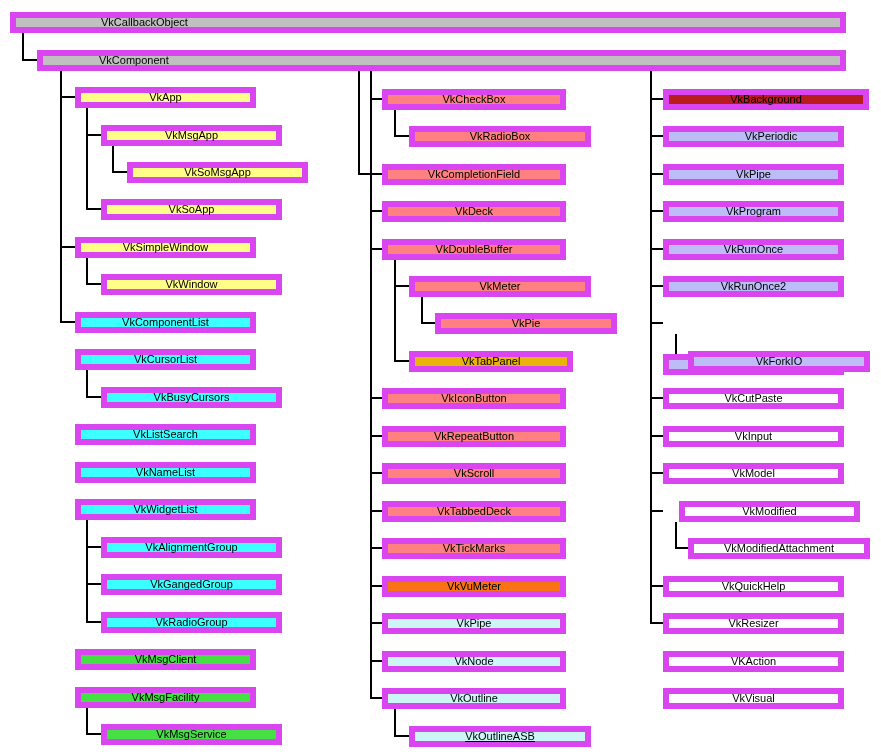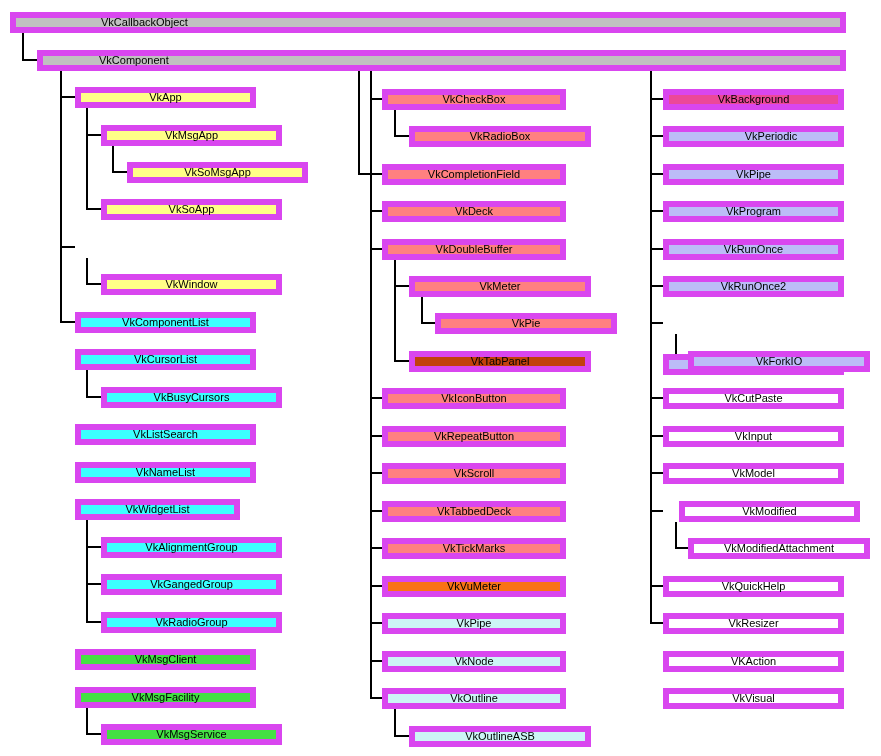--- a/index.html
+++ b/index.html
@@ -79,52 +79,53 @@
     <div class="line v" style="left: 675px; top: 334px; height: 28px; background: rgb(0, 0, 0);"></div>
     <div class="line h" style="left: 675px; top: 360px; width: 13px; background: rgb(0, 0, 0);"></div>
     <div class="line v" style="left: 675px; top: 522px; height: 27px; background: rgb(0, 0, 0);"></div>
     <div class="line h" style="left: 675px; top: 547px; width: 13px; background: rgb(0, 0, 0);"></div>
     <div class="box leftalign" style="left: 10px; top: 12px; width: 836px; background: rgb(192, 192, 192); padding-left: 85px;">VkCallbackObject</div>
     <div class="box leftalign" style="left: 37px; top: 50px; width: 809px; background: rgb(192, 192, 192); padding-left: 56px;">VkComponent</div>
     <div class="box" style="left: 75px; top: 87px; width: 181px; background: rgb(255, 255, 135);">VkApp</div>
     <div class="box" style="left: 101px; top: 125px; width: 181px; background: rgb(255, 255, 135);">VkMsgApp</div>
     <div class="box" style="left: 127px; top: 162px; width: 181px; background: rgb(255, 255, 135);">VkSoMsgApp</div>
     <div class="box" style="left: 101px; top: 199px; width: 181px; background: rgb(255, 255, 135);">VkSoApp</div>
+    <div class="box" style="left: 75px; top: 237px; width: 181px; background: rgb(255, 255, 135);">VkSimpleWindow</div>
     <div class="box" style="left: 101px; top: 274px; width: 181px; background: rgb(255, 255, 135);">VkWindow</div>
     <div class="box" style="left: 75px; top: 312px; width: 181px; background: rgb(60, 255, 255);">VkComponentList</div>
     <div class="box" style="left: 75px; top: 349px; width: 181px; background: rgb(60, 255, 255);">VkCursorList</div>
     <div class="box" style="left: 101px; top: 387px; width: 181px; background: rgb(60, 255, 255);">VkBusyCursors</div>
     <div class="box" style="left: 75px; top: 424px; width: 181px; background: rgb(60, 255, 255);">VkListSearch</div>
     <div class="box" style="left: 75px; top: 462px; width: 181px; background: rgb(60, 255, 255);">VkNameList</div>
-    <div class="box" style="left: 75px; top: 499px; width: 165px; background: rgb(60, 255, 255);">VkWidgetList</div>
+    <div class="box" style="left: 75px; top: 499px; width: 181px; background: rgb(60, 255, 255);">VkWidgetList</div>
     <div class="box" style="left: 101px; top: 537px; width: 181px; background: rgb(60, 255, 255);">VkAlignmentGroup</div>
     <div class="box" style="left: 101px; top: 574px; width: 181px; background: rgb(60, 255, 255);">VkGangedGroup</div>
     <div class="box" style="left: 101px; top: 612px; width: 181px; background: rgb(60, 255, 255);">VkRadioGroup</div>
     <div class="box" style="left: 75px; top: 649px; width: 181px; background: rgb(68, 224, 68);">VkMsgClient</div>
     <div class="box" style="left: 75px; top: 687px; width: 181px; background: rgb(68, 224, 68);">VkMsgFacility</div>
     <div class="box" style="left: 101px; top: 724px; width: 181px; background: rgb(68, 224, 68);">VkMsgService</div>
     <div class="box" style="left: 382px; top: 89px; width: 184px; background: rgb(255, 128, 128);">VkCheckBox</div>
     <div class="box" style="left: 409px; top: 126px; width: 182px; background: rgb(255, 128, 128);">VkRadioBox</div>
     <div class="box" style="left: 382px; top: 164px; width: 184px; background: rgb(255, 128, 128);">VkCompletionField</div>
     <div class="box" style="left: 382px; top: 201px; width: 184px; background: rgb(255, 128, 128);">VkDeck</div>
     <div class="box" style="left: 382px; top: 239px; width: 184px; background: rgb(255, 128, 128);">VkDoubleBuffer</div>
     <div class="box" style="left: 409px; top: 276px; width: 182px; background: rgb(255, 128, 128);">VkMeter</div>
     <div class="box" style="left: 435px; top: 313px; width: 182px; background: rgb(255, 128, 128);">VkPie</div>
-    <div class="box" style="left: 409px; top: 351px; width: 182px; background: #c2410c;">VkTabPanel</div>
+    <div class="box" style="left: 409px; top: 351px; width: 164px; background: #eab308;">VkTabPanel</div>
     <div class="box" style="left: 382px; top: 388px; width: 184px; background: rgb(255, 128, 128);">VkIconButton</div>
     <div class="box" style="left: 382px; top: 426px; width: 184px; background: rgb(255, 128, 128);">VkRepeatButton</div>
     <div class="box" style="left: 382px; top: 463px; width: 184px; background: rgb(255, 128, 128);">VkScroll</div>
     <div class="box" style="left: 382px; top: 501px; width: 184px; background: rgb(255, 128, 128);">VkTabbedDeck</div>
     <div class="box" style="left: 382px; top: 538px; width: 184px; background: rgb(255, 128, 128);">VkTickMarks</div>
     <div class="box" style="left: 382px; top: 576px; width: 184px; background: #f97316;">VkVuMeter</div>
     <div class="box" style="left: 382px; top: 613px; width: 184px; background: rgb(204, 245, 245);">VkPipe</div>
     <div class="box" style="left: 382px; top: 651px; width: 184px; background: rgb(204, 245, 245);">VkNode</div>
     <div class="box" style="left: 382px; top: 688px; width: 184px; background: rgb(204, 245, 245);">VkOutline</div>
-    <div class="box" style="left: 409px; top: 726px; width: 182px; background: rgb(204, 245, 245);">VkOutlineASB</div>
-    <div class="box" style="left: 663px; top: 89px; width: 181px; background: #ec4899;">VkBackground</div>
+    <div class="box" style="left: 409px; top: 726px; width: 182px; background: rgb(204, 245, 245); text-decoration: underline;">VkOutlineASB</div>
+    <div class="box" style="left: 663px; top: 89px; width: 206px; background: #b91c1c;">VkBackground</div>
     <div class="box" style="left: 663px; top: 126px; width: 181px; background: rgb(188, 188, 247); padding-left: 35px;">VkPeriodic</div>
     <div class="box" style="left: 663px; top: 164px; width: 181px; background: rgb(188, 188, 247);">VkPipe</div>
     <div class="box" style="left: 663px; top: 201px; width: 181px; background: rgb(188, 188, 247);">VkProgram</div>
     <div class="box" style="left: 663px; top: 239px; width: 181px; background: rgb(188, 188, 247);">VkRunOnce</div>
     <div class="box" style="left: 663px; top: 276px; width: 181px; background: rgb(188, 188, 247);">VkRunOnce2</div>
     <div class="box" style="left: 663px; top: 313px; width: 181px; background: rgb(188, 188, 247); margin-top: 41px;">VkTextIO</div>
     <div class="box" style="left: 688px; top: 351px; width: 182px; background: rgb(188, 188, 247);">VkForkIO</div>
     <div class="box" style="left: 663px; top: 388px; width: 181px; background: rgb(255, 255, 255);">VkCutPaste</div>
     <div class="box" style="left: 663px; top: 426px; width: 181px; background: rgb(255, 255, 255);">VkInput</div>
     <div class="box" style="left: 663px; top: 463px; width: 181px; background: rgb(255, 255, 255);">VkModel</div>

